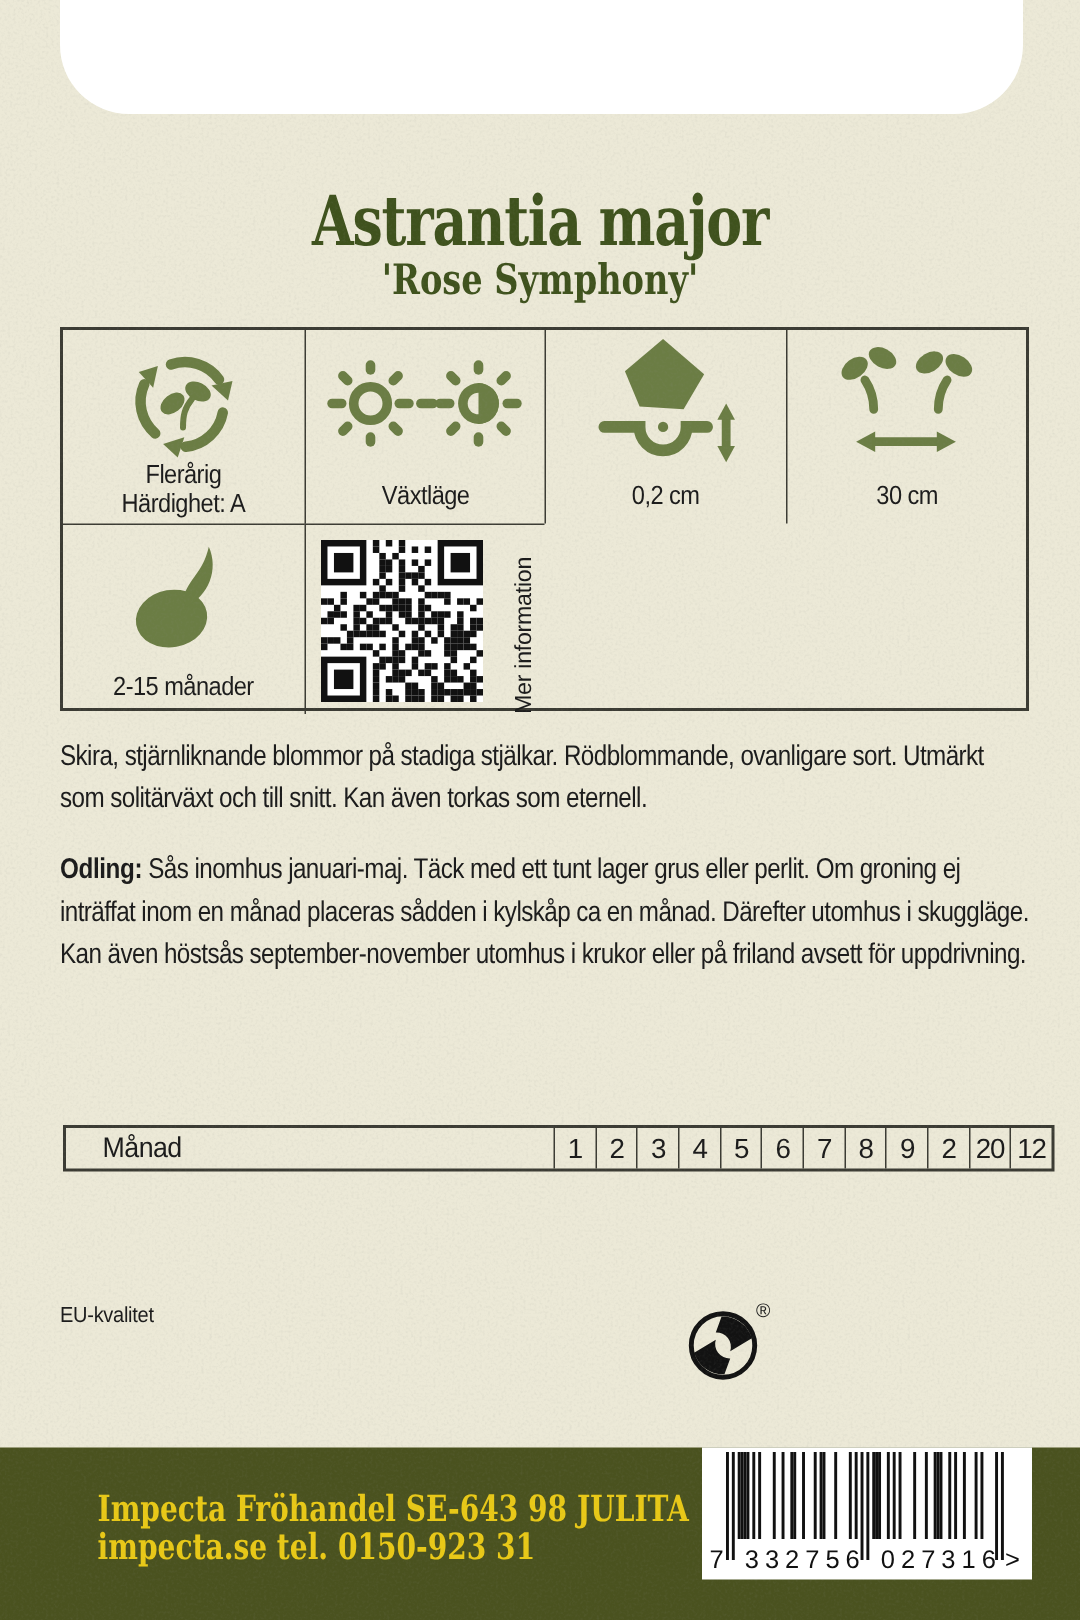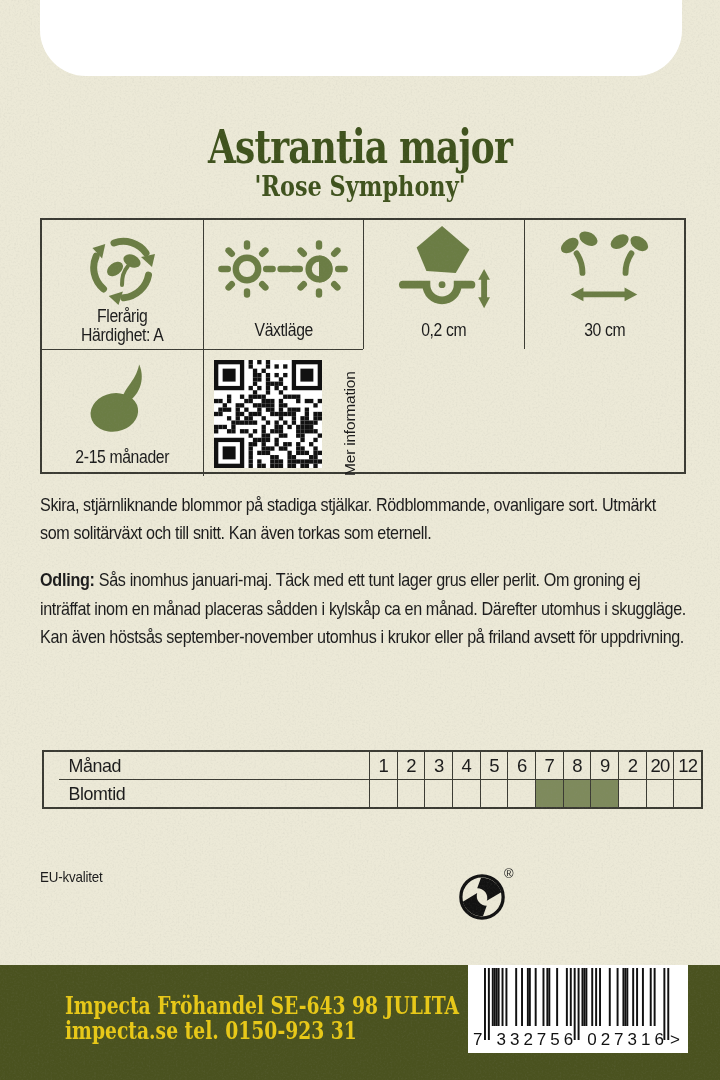--- a/index.html
+++ b/index.html
@@ -455,35 +455,20 @@
         <div class="cal-cell">4</div>
         <div class="cal-cell">5</div>
         <div class="cal-cell">6</div>
         <div class="cal-cell">7</div>
         <div class="cal-cell">8</div>
         <div class="cal-cell">9</div>
         <div class="cal-cell">2</div>
         <div class="cal-cell">20</div>
         <div class="cal-cell">12</div>
       </div>
-      <div class="cal-row">
-        <div class="cal-label">Blomtid</div>
-        <div class="cal-cell"></div>
-        <div class="cal-cell"></div>
-        <div class="cal-cell"></div>
-        <div class="cal-cell"></div>
-        <div class="cal-cell"></div>
-        <div class="cal-cell"></div>
-        <div class="cal-cell" style="background: rgb(126, 138, 92);"></div>
-        <div class="cal-cell" style="background: rgb(126, 138, 92);"></div>
-        <div class="cal-cell" style="background: rgb(126, 138, 92);"></div>
-        <div class="cal-cell"></div>
-        <div class="cal-cell"></div>
-        <div class="cal-cell"></div>
-      </div>
     </div>
 
   <div id="eu-quality">EU-kvalitet</div>
 
   <svg id="green-dot" width="50" height="52" viewBox="0 0 52 52">
     <circle cx="26" cy="27" r="22" fill="none" stroke="#121212" stroke-width="3.4"></circle>
     <path d="M25 7 a21 21 0 0 1 21 15 l-15 9 a10 10 0 0 0 -10 -13 z" fill="#121212"></path>
     <path d="M27 47 a21 21 0 0 1 -21 -15 l15 -9 a10 10 0 0 0 10 13 z" fill="#121212"></path>
   </svg>
   <div id="green-dot-r">®</div>

